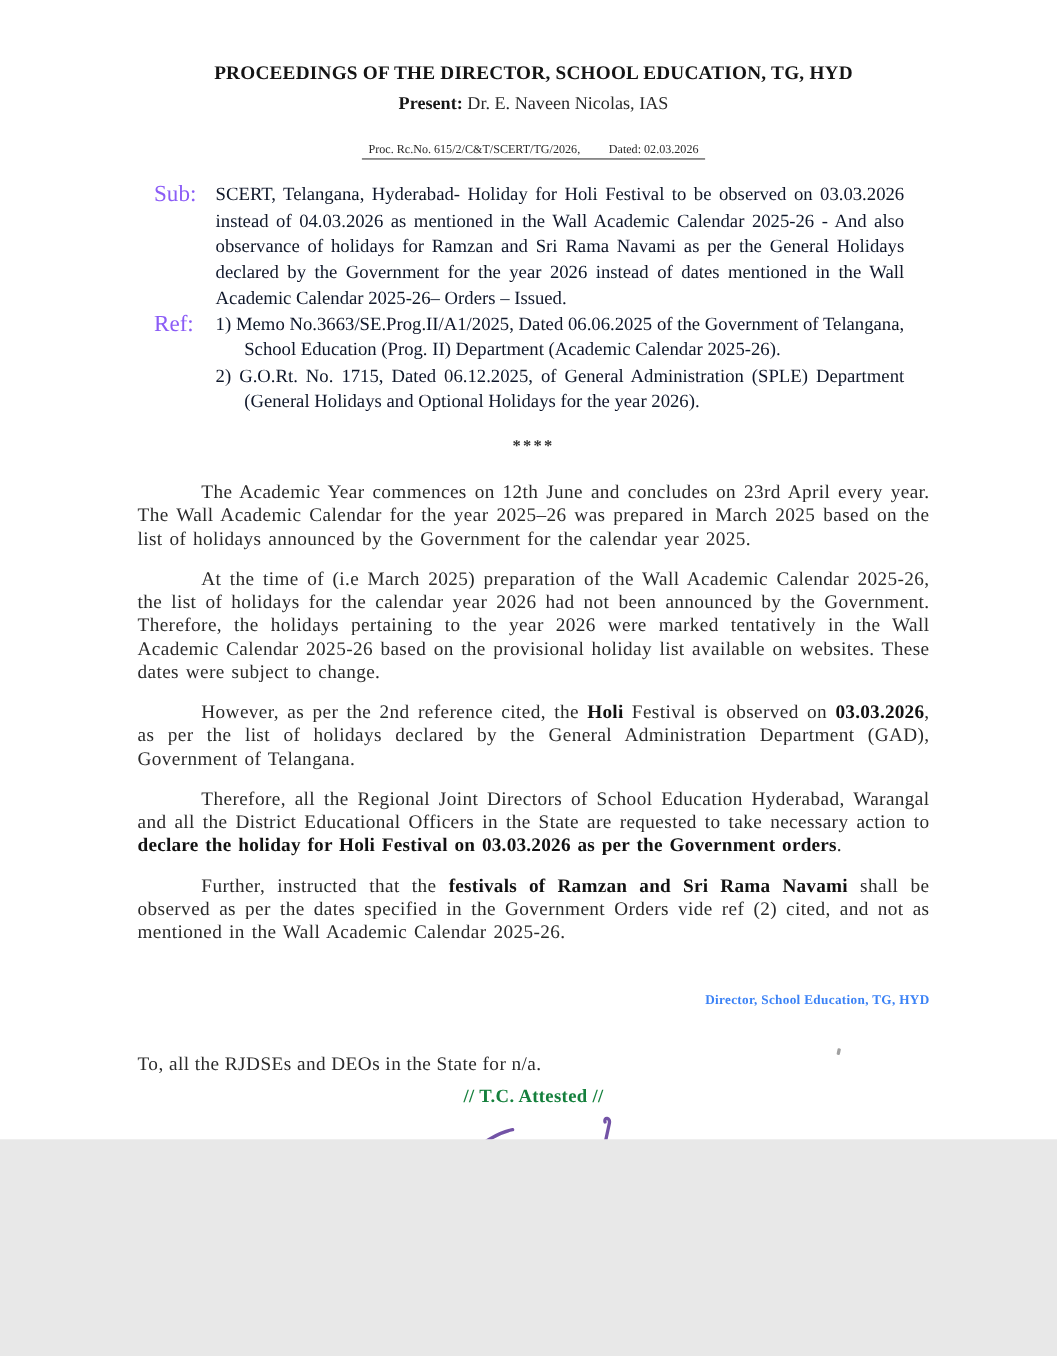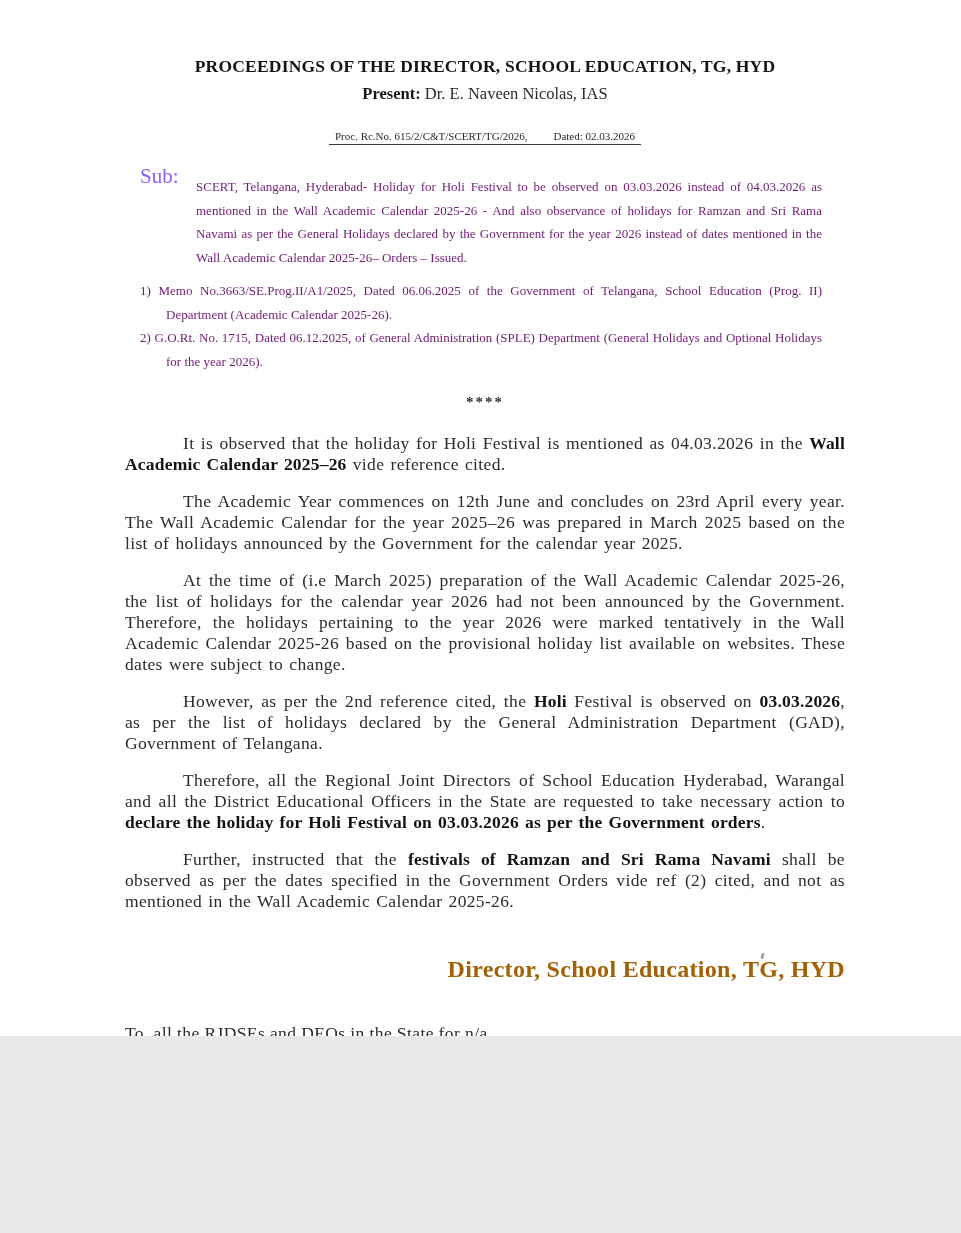--- a/index.html
+++ b/index.html
@@ -19,40 +19,40 @@
   .proc-wrap{text-align:center;margin-top:22px;}
   .proc-line{
     display:inline-block;border-bottom:1.5px solid #3a3a3a;
     font-size:11px;padding:0 6px 2px 6px;color:#2a2a2a;
   }
   .proc-line .gap{display:inline-block;width:26px;}
   
   .sub-ref{margin:20px 0 0 15px;width:682px;}
   .labelled-row{display:flex;}
   .row-label{flex:0 0 56px;font-weight:normal;color:#8b5cf6;font-size:21px;line-height:23.5px;}
-  .row-body{flex:1;font-size:13px;line-height:23.5px;text-align:justify;color:#701a75;margin-top:10px;}
+  .row-body{flex:1;font-size:17px;line-height:23.5px;text-align:justify;color:#0f172a;}
   .ref-item{padding-left:26px;text-indent:-26px;text-align:justify;}
   
   .separator{text-align:center;font-size:15px;font-weight:bold;letter-spacing:2px;
     margin-top:21px;color:#333;}
   
   .body-text{margin-top:22px;}
   .para{
     font-size:17.5px;line-height:21px;text-align:justify;text-indent:58px;
     letter-spacing:.35px;word-spacing:1.5px;margin:0 0 16px 0;color:#2b2b2b;
   }
   .para b{color:#131313;letter-spacing:.2px;}
   
   .stray-mark{
     position:absolute;left:761px;top:953px;width:3px;height:6px;
     background:#8a8a8a;border-radius:1px;transform:rotate(12deg);opacity:.8;
   }
   .sig-block{text-align:right;margin-top:44px;padding-right:0;}
   .sd-line{font-size:17.5px;letter-spacing:.4px;color:#2b2b2b;}
-  .sig-designation{font-size:24px;font-weight:bold;margin-top:11px;color:#a16207;letter-spacing:.3px;}
+  .sig-designation{font-size:12px;font-weight:bold;margin-top:11px;color:#3b82f6;letter-spacing:.3px;}
   
   .to-line{margin-top:40px;font-size:17.5px;letter-spacing:.4px;color:#2b2b2b;}
   .attested{text-align:center;font-weight:bold;font-size:17px;margin-top:9px;
     color:#15803d;letter-spacing:.3px;}
   .signature-wrap{text-align:center;margin-top:2px;height:62px;}
   .signature-wrap svg{display:inline-block;margin-left:30px;}
   .scert-designation{text-align:center;font-weight:bold;font-size:12px;
     color:#c2410c;letter-spacing:.3px;margin-top:0px;}
 </style>
 </head>
@@ -67,31 +67,31 @@
     <div class="proc-wrap">
       <span class="proc-line"><span>Proc. Rc.No. 615/2/C&amp;T/SCERT/TG/2026,</span><span class="gap"></span><span>Dated: 02.03.2026</span></span>
     </div>
 
     <div class="sub-ref">
       <div class="labelled-row">
         <div class="row-label">Sub:</div>
         <div class="row-body">SCERT, Telangana, Hyderabad- Holiday for Holi Festival to be observed on 03.03.2026 instead of 04.03.2026 as mentioned in the Wall Academic Calendar 2025-26 - And also observance of holidays for Ramzan and Sri Rama Navami as per the General Holidays declared by the Government for the year 2026 instead of dates mentioned in the Wall Academic Calendar 2025-26– Orders – Issued.</div>
       </div>
       <div class="labelled-row">
+        <div class="row-label">Ref:</div>
         <div class="row-body">
           <div class="ref-item">1) Memo  No.3663/SE.Prog.II/A1/2025,  Dated  06.06.2025  of  the  Government  of Telangana, School Education (Prog. II) Department (Academic Calendar 2025-26).</div>
           <div class="ref-item">2) G.O.Rt. No. 1715, Dated 06.12.2025, of General Administration (SPLE) Department (General Holidays and Optional Holidays for the year 2026).</div>
         </div>
       </div>
     </div>
 
     <div class="separator">****</div>
 
     <div class="body-text">
-      <p class="para"><span>It is observed that the holiday for Holi Festival is mentioned as 04.03.2026 in the </span><b>Wall Academic Calendar 2025–26</b><span> vide reference cited.</span></p>
       <p class="para"><span>The Academic Year commences on 12th June and concludes on 23rd April every year. The Wall Academic Calendar for the year 2025–26 was prepared in March 2025 based on the list of holidays announced by the Government for the calendar year 2025.</span></p>
       <p class="para"><span>At the time of (i.e March 2025) preparation of the Wall Academic Calendar 2025-26, the list of holidays for the calendar year 2026 had not been announced by the Government. Therefore, the holidays pertaining to the year 2026 were marked tentatively in the Wall Academic Calendar 2025-26 based on the provisional holiday list available on websites. These dates were subject to change.</span></p>
       <p class="para"><span>However, as per the 2nd reference cited, the </span><b>Holi</b><span> Festival is observed on </span><b>03.03.2026</b><span>, as per the list of holidays declared by the General Administration Department (GAD), Government of Telangana.</span></p>
       <p class="para"><span>Therefore, all the Regional Joint Directors of School Education Hyderabad, Warangal and all the District Educational Officers in the State are requested to take necessary action to </span><b>declare the holiday for Holi Festival on 03.03.2026 as per the Government orders</b><span>.</span></p>
       <p class="para"><span>Further, instructed that the </span><b>festivals of Ramzan and Sri Rama Navami</b><span> shall be observed as per the dates specified in the Government Orders vide ref (2) cited, and not as mentioned in the Wall Academic Calendar 2025-26.</span></p>
     </div>
 
     <div class="sig-block">
       <div class="sig-designation">Director, School Education, TG, HYD</div>
     </div>

